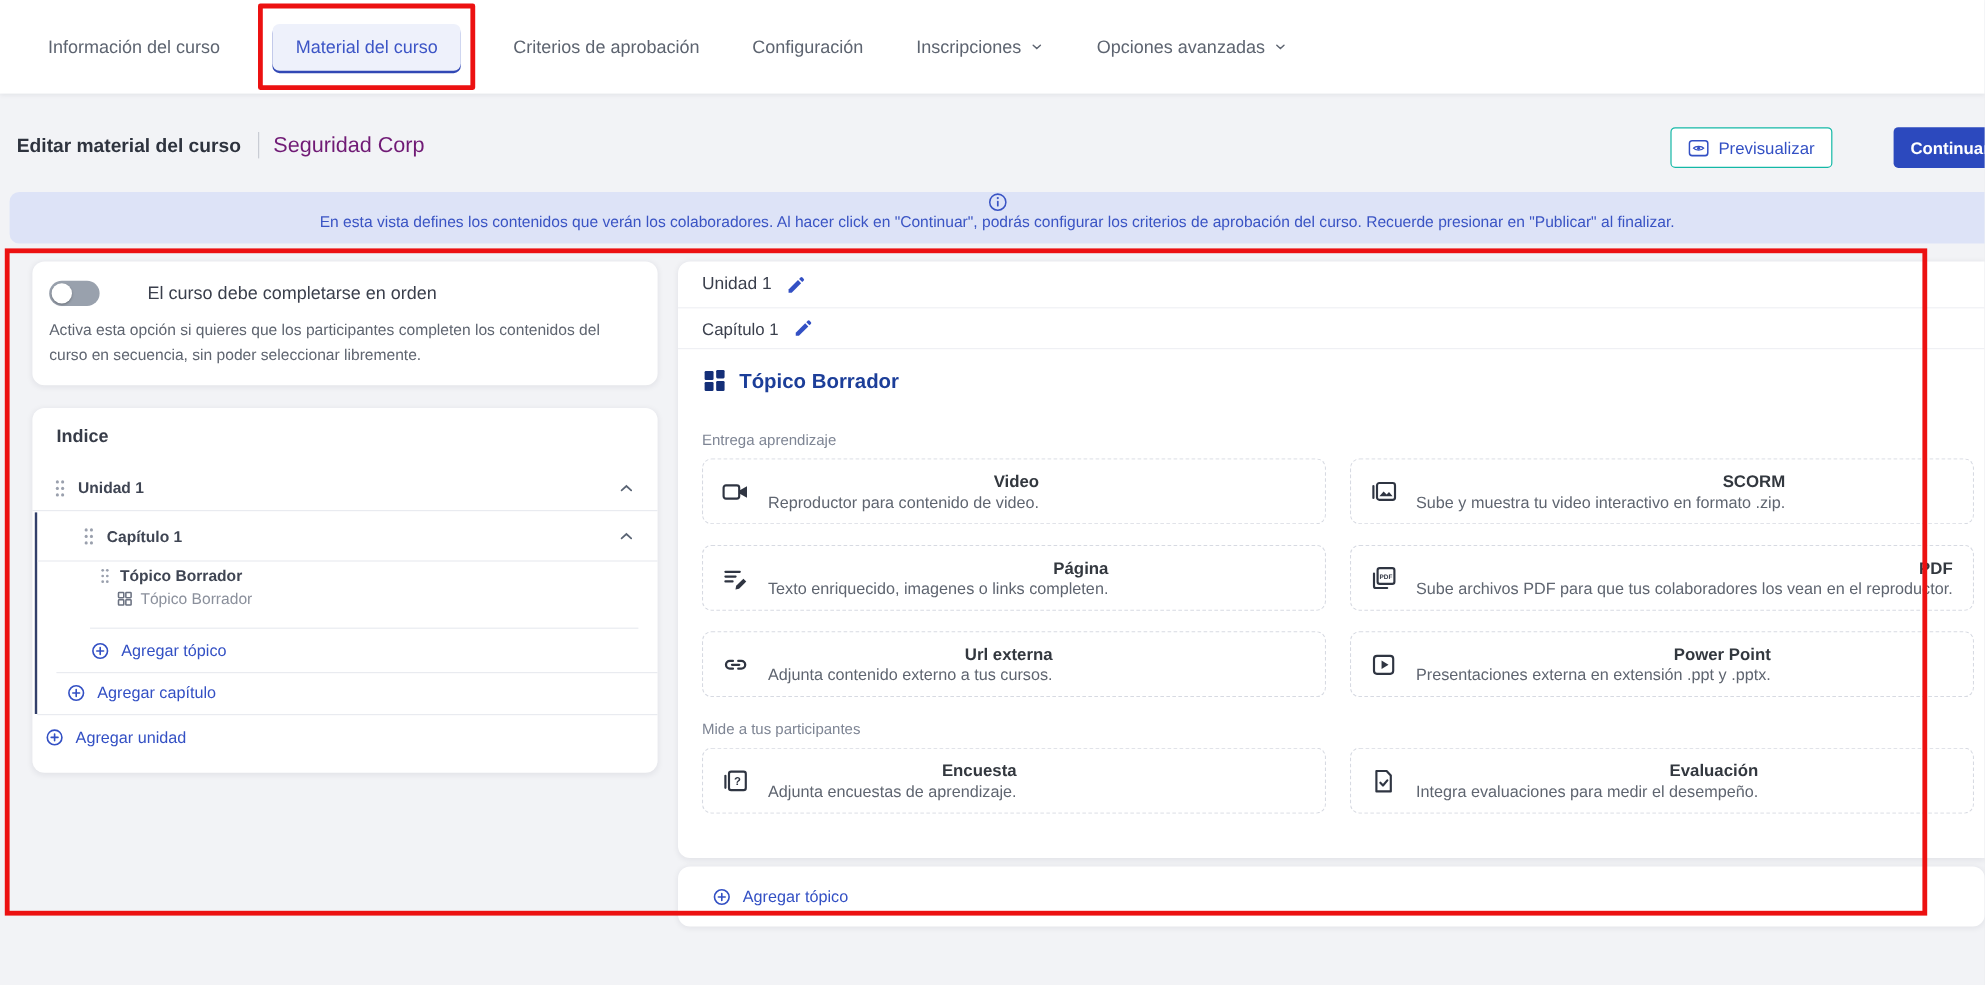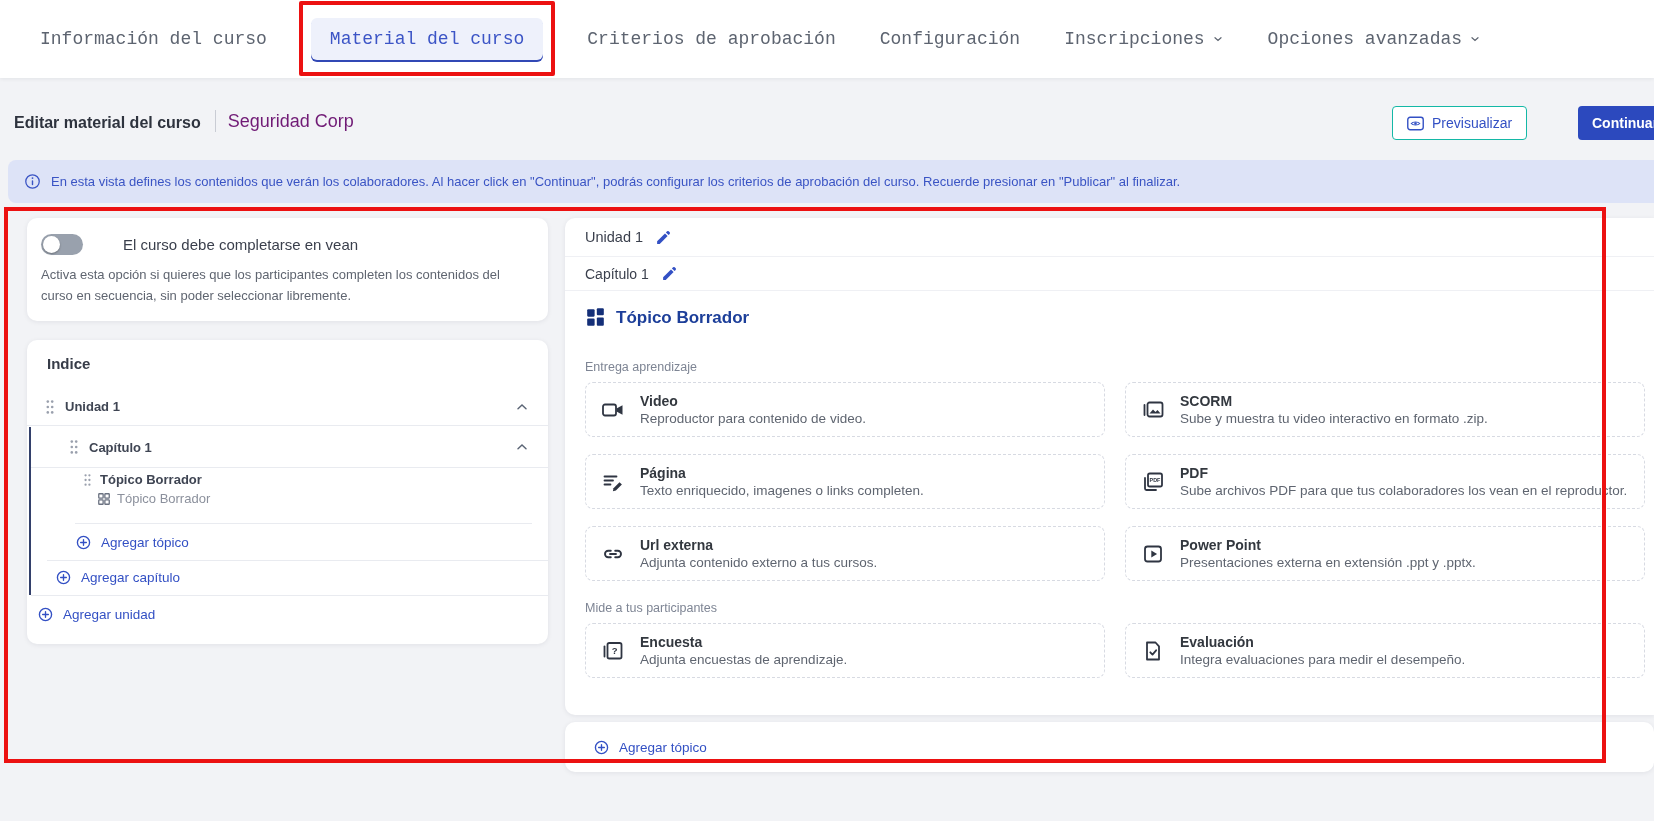--- a/index.html
+++ b/index.html
@@ -9,22 +9,22 @@
     position:relative; width:1654px; height:821px; overflow:hidden;
     background:#f2f3f6; color:#363b47;
   }
 
   
   .tabbar {
     position:absolute; left:0; top:0; width:1654px; height:78px;
     background:#ffffff; box-shadow:0 1px 4px rgba(20,25,40,.07);
     display:flex; align-items:center; padding-left:40px; gap:44px;
   }
-  .tab { font-size:18px; color:#5d6470; white-space:nowrap; cursor:pointer;
-         display:flex; align-items:center; gap:7px;font-family:Liberation Mono, monospace; }
+  .tab { font-size:15px; color:#5d6470; white-space:nowrap; cursor:pointer;
+         display:flex; align-items:center; gap:7px; }
   .tab-active-wrap { position:relative; }
   .tab.active {
     background:#eef1fb; color:#3c55c6; padding:11px 19px; border-radius:6px;
     box-shadow:0 2px 0 #3148b5;
   }
   .annotation-tab {
     position:absolute; top:-17px; bottom:-16px; left:-12px; right:-12px;
     border:4px solid #ec1111; border-radius:2px; pointer-events:none; z-index:40;
   }
   .chev { width:12px; height:12px; }
@@ -45,22 +45,22 @@
     position:absolute; left:1578px; top:106px; height:34px; width:96px;
     display:flex; align-items:center; justify-content:flex-start; padding-left:14px;
     background:#2c49be; border:none; border-radius:4px;
     color:#ffffff; font-size:14px; font-weight:bold; cursor:pointer;
   }
 
   
   .banner {
     position:absolute; left:8px; top:160px; width:1646px; height:43px;
     background:#dde3f7; border-radius:8px 0 0 8px;
-    display:flex; align-items:center; gap:10px; padding:0 16px;
-    color:#3a54c4; font-size:13px;
+    display:flex; align-items:center; padding:0 16px;
+    color:#3a54c4; font-size:13px;flex-direction:column;
   }
 
   
   .annotation-main {
     position:absolute; left:4px; top:207px; width:1602px; height:556px;
     border:4px solid #ec1111; pointer-events:none; z-index:30;
   }
 
   
   .panel { position:absolute; background:#fff; border-radius:10px;
@@ -106,21 +106,21 @@
   .ed-row.chapter { height:34px; font-size:14px; color:#3a3f4c; }
   .pencil { width:17px; height:17px; cursor:pointer; }
   .topic-head { display:flex; align-items:center; gap:10px; padding:16px 20px 0; }
   .topic-title { font-size:17px; font-weight:bold; color:#1c3e99; }
   .section-label { margin:32px 20px 8px; font-size:12.5px; color:#7e8594; }
   .section-label.second { margin-top:20px; }
   .cards-grid { display:grid; grid-template-columns:1fr 1fr; gap:17px 20px; padding:0 9px 0 20px; }
   .ctype-card { border:1px dashed #d7dae2; border-radius:8px; min-height:55px; background:#fff;
                 display:flex; align-items:center; gap:15px; padding:6px 15px; cursor:pointer; }
   .ctype-icon { width:24px; height:24px; flex:0 0 auto; }
-  .ctype-title { font-size:14px; font-weight:bold; color:#33383f; }
+  .ctype-title { font-size:14px; font-weight:bold; color:#33383f;text-align:right; }
   .ctype-desc { font-size:13.5px; color:#5f6570; margin-top:2px; }
 
   
   .footer-bar { left:565px; top:722px; width:1089px; height:50px;
                 display:flex; align-items:center; padding:0 28px; }
   svg { display:block; }
 </style>
 </head>
 <body>
 
@@ -176,21 +176,21 @@
     <span>En esta vista defines los contenidos que verán los colaboradores. Al hacer click en "Continuar", podrás configurar los criterios de aprobación del curso. Recuerde presionar en "Publicar" al finalizar.</span>
   </div>
 
   <div class="annotation-main"></div>
 
   <div class="panel toggle-card">
     <div class="toggle-row">
       <div class="switch">
         <div class="knob"></div>
       </div>
-      <div class="toggle-label">El curso debe completarse en vean</div>
+      <div class="toggle-label">El curso debe completarse en orden</div>
     </div>
     <div class="toggle-desc">Activa esta opción si quieres que los participantes completen los contenidos del curso en secuencia, sin poder seleccionar libremente.</div>
   </div>
 
   <div class="panel index-card">
     <div class="abs idx-title">Indice</div>
 
     <div class="abs idx-row idx-unit">
       <svg width="10" height="16" viewBox="0 0 10 16" fill="#9aa0ad">
         <circle cx="2.8" cy="2.6" r="1.3"></circle>

